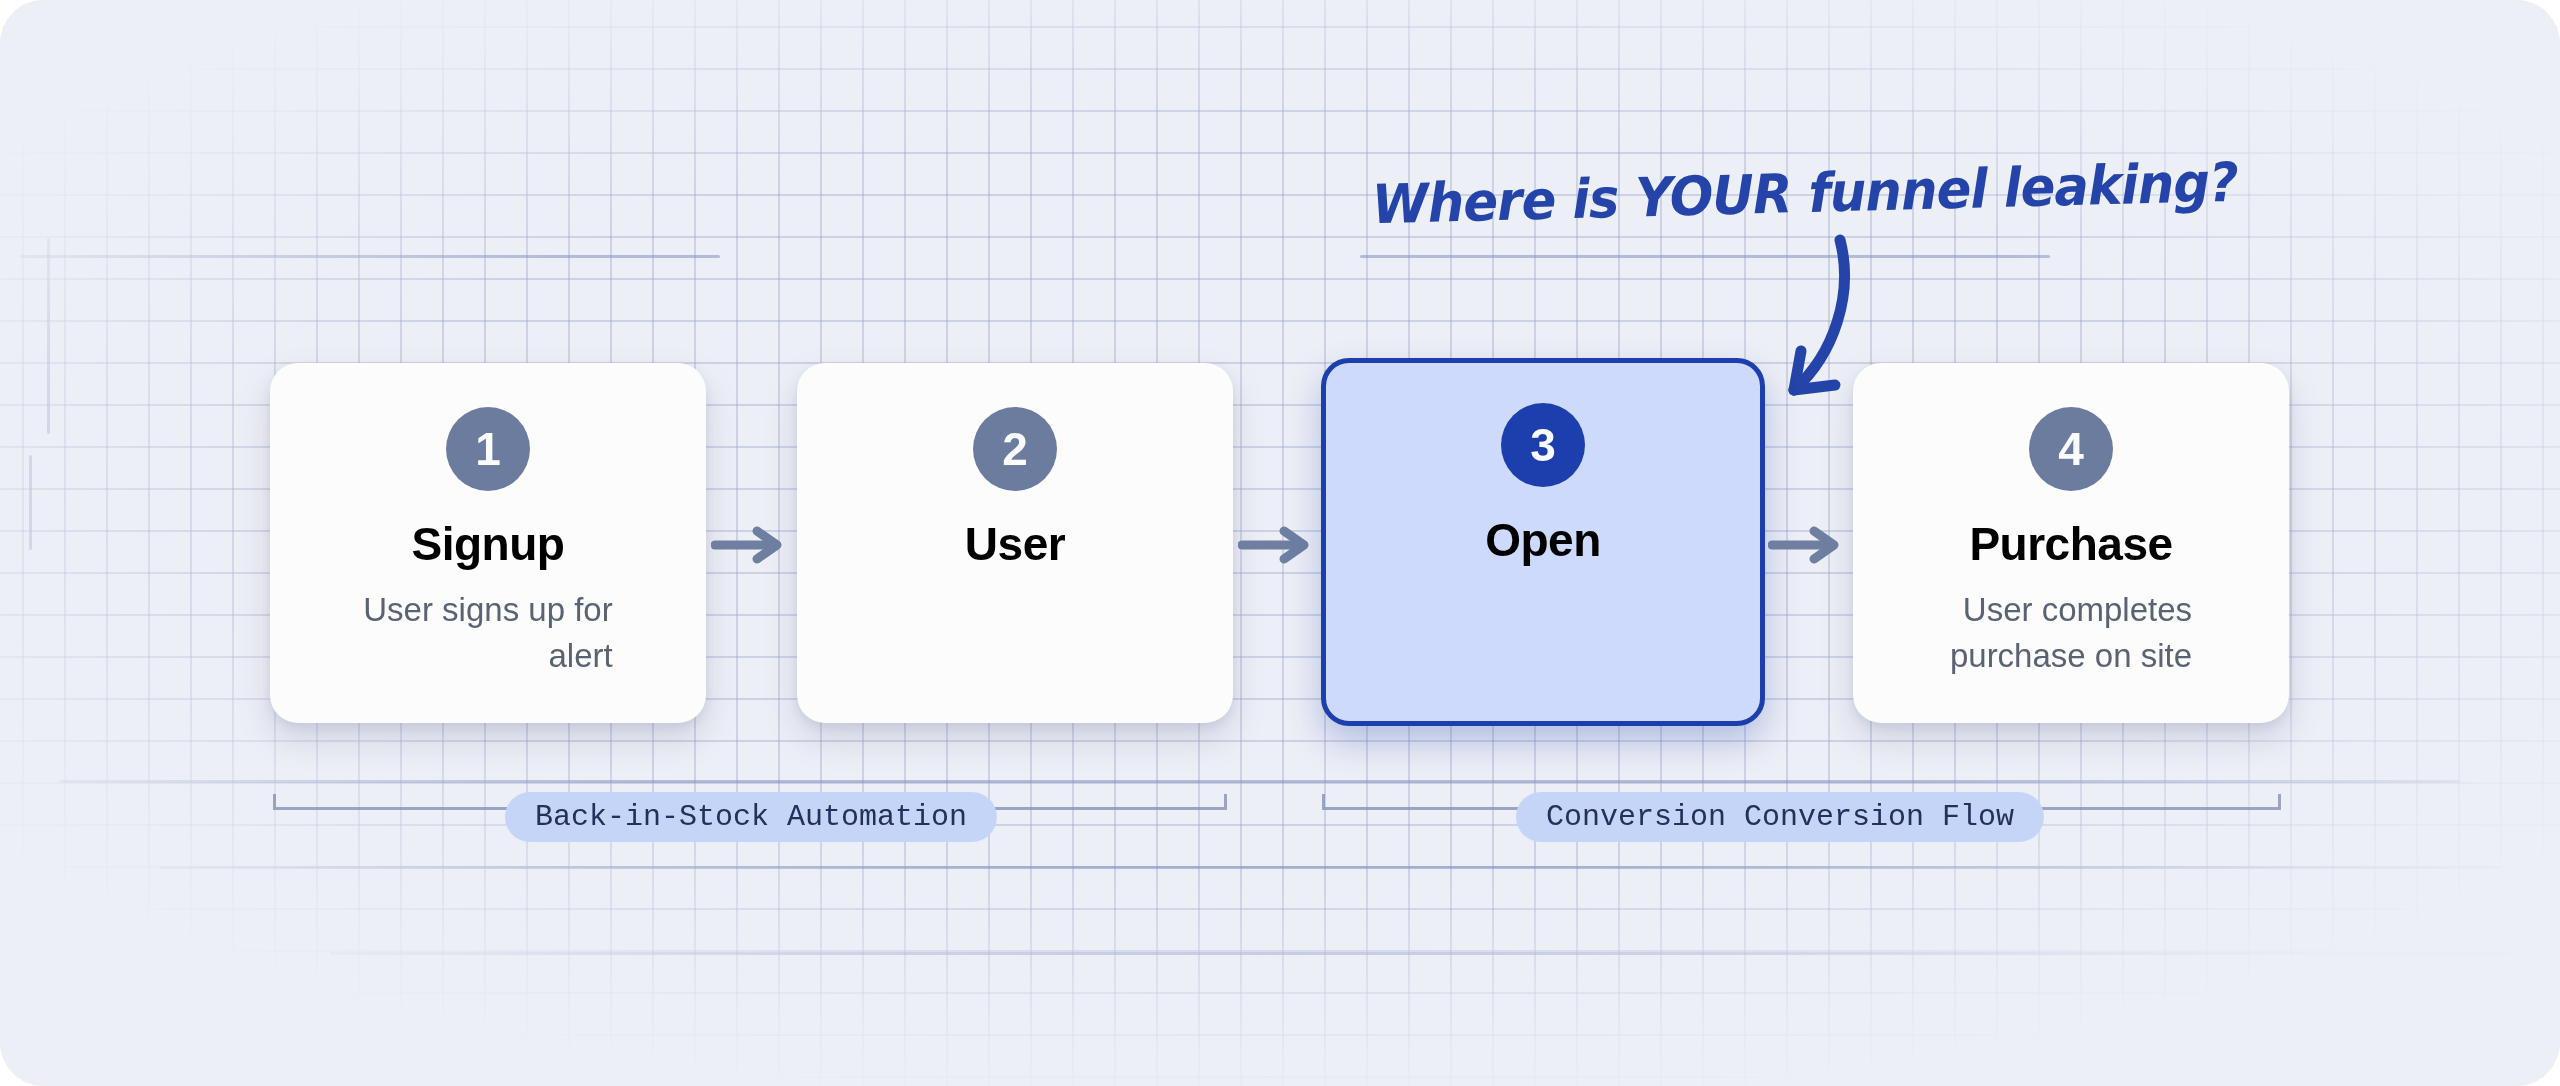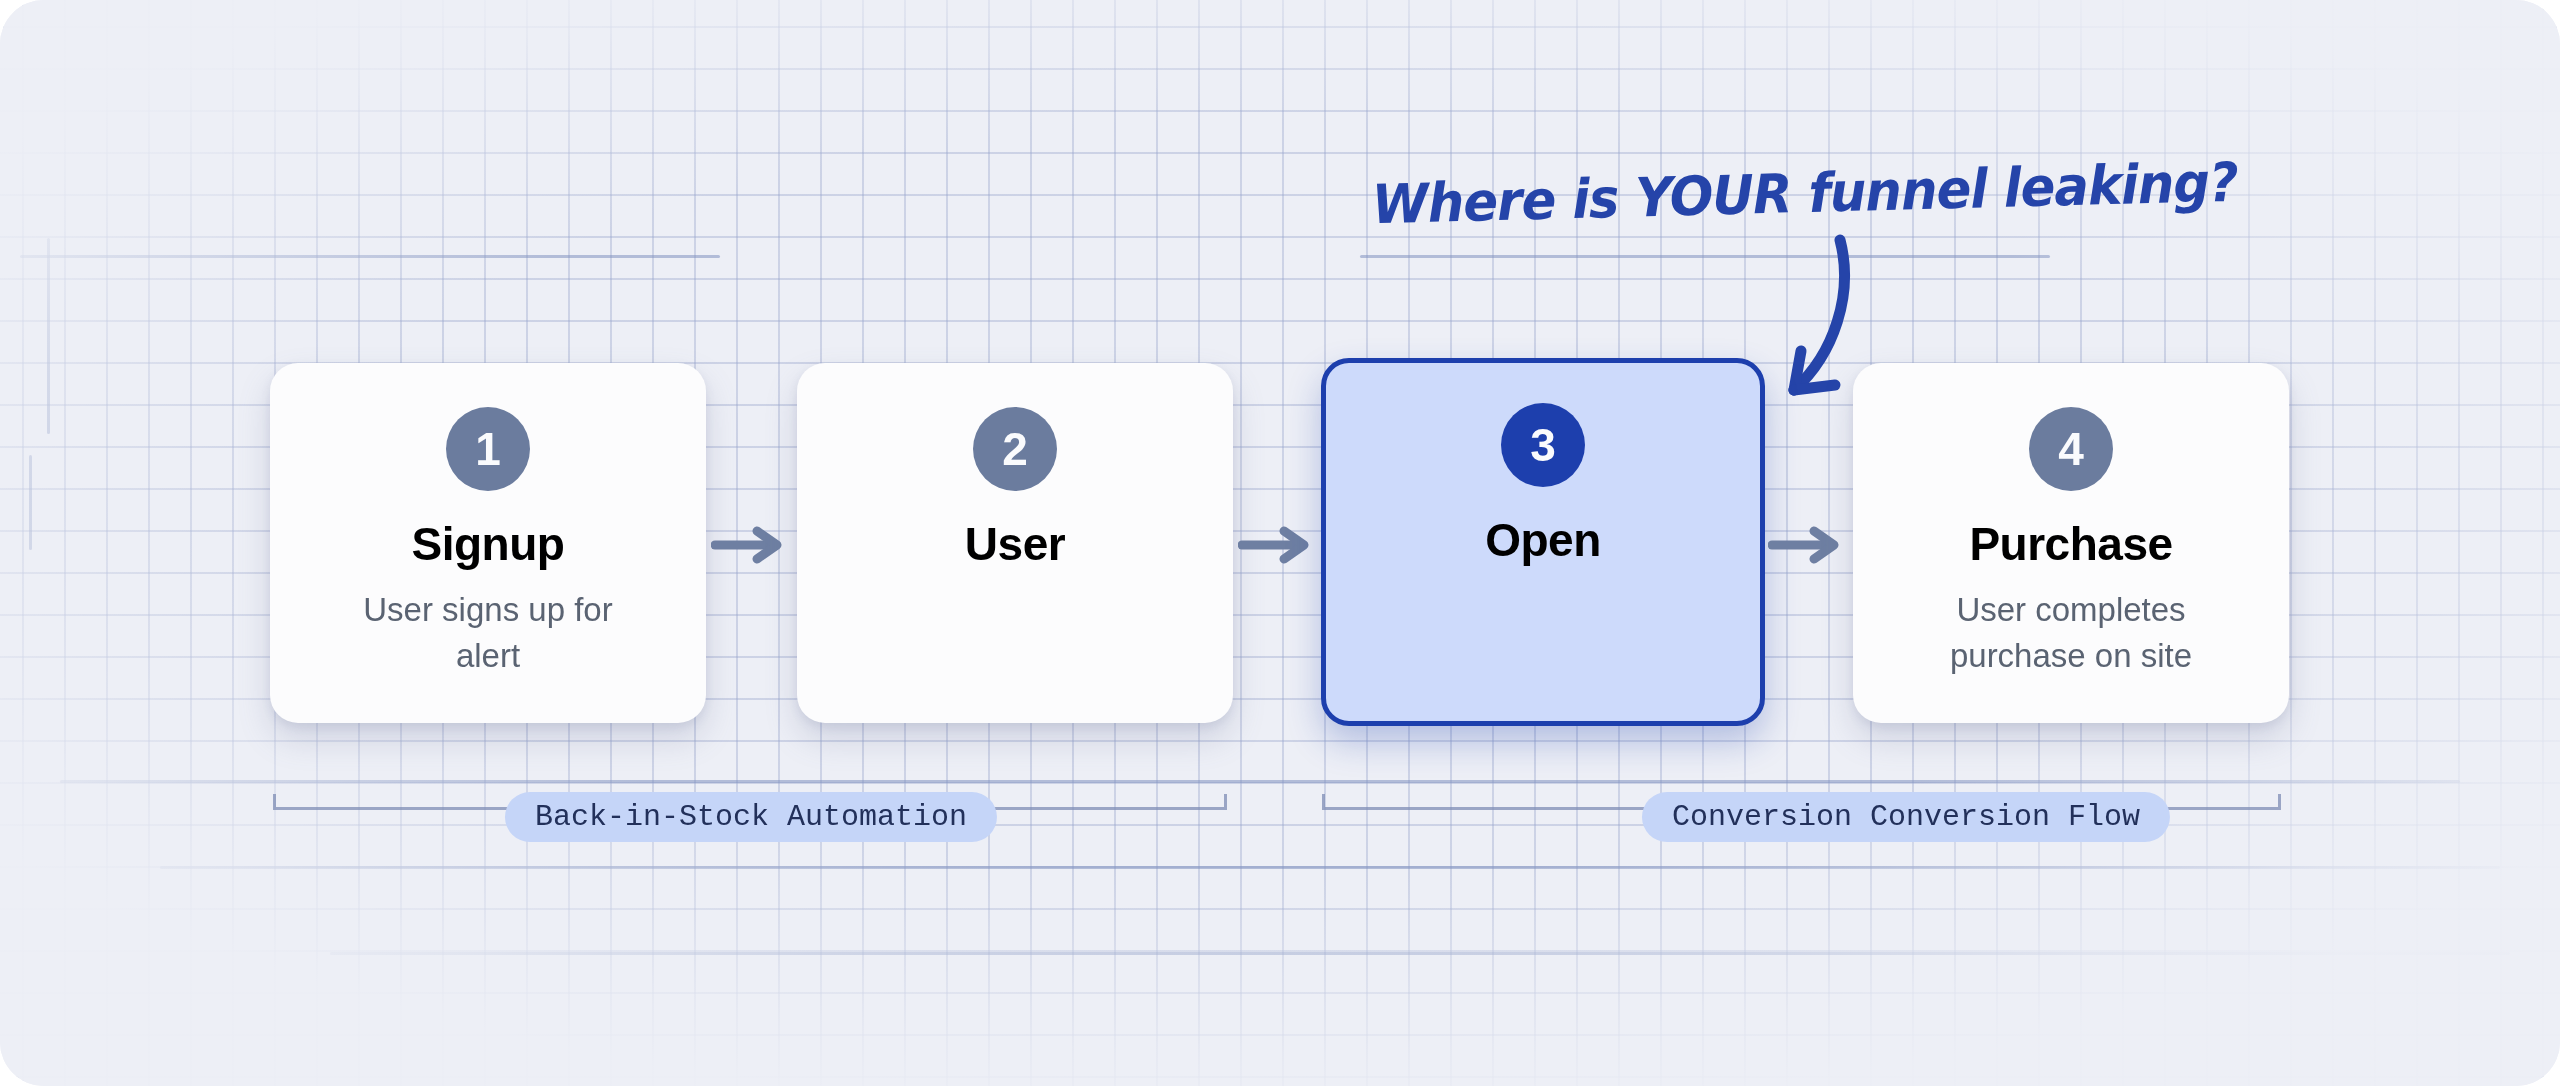--- a/index.html
+++ b/index.html
@@ -27,21 +27,21 @@
     display:flex;flex-direction:column;align-items:center;padding-top:44px;box-sizing:border-box;}
   .step-card.highlight{background:#cddafb;border:5px solid #1d3fad;
     box-shadow:0 16px 34px rgba(29,63,173,.28);padding-top:40px;}
 
   .badge{width:84px;height:84px;border-radius:50%;background:#6b7c9e;color:#fafbfd;
     display:flex;align-items:center;justify-content:center;font-size:46px;font-weight:700;}
   .highlight .badge{background:#1d3fad;}
 
   .step-title{margin-top:26px;font-size:46px;font-weight:700;color:#000000;letter-spacing:-.5px;}
   .step-desc{margin-top:16px;font-size:33px;line-height:1.38;color:#5a6372;
-    text-align:center;white-space:pre-line;}
+    text-align:right;white-space:pre-line;}
 
   .flow-arrow{position:absolute;top:525px;width:80px;height:40px;}
 
   .annotation{position:absolute;top:162px;left:1805px;transform:translateX(-50%) rotate(-1.5deg) scaleX(.95);
     white-space:nowrap;font-family:"DejaVu Sans",sans-serif;font-style:italic;font-weight:700;
     font-size:54px;letter-spacing:-1px;color:#2544a9;}
 
   .curved-arrow{position:absolute;left:1740px;top:232px;width:170px;height:185px;}
 
   .bracket{position:absolute;top:794px;height:16px;box-sizing:border-box;
@@ -114,15 +114,15 @@
     <div class="badge">4</div>
     <div class="step-title">Purchase</div>
     <div class="step-desc">User completes
 purchase on site</div>
   </div>
 
   <div class="bracket" style="left:273px;width:954px;"></div>
   <div class="bracket" style="left:1322px;width:959px;"></div>
 
   <div class="group-pill" style="left:751px;">Back-in-Stock Automation</div>
-  <div class="group-pill" style="left:1906px;">Conversion Conversion Flow</div>
+  <div class="group-pill" style="left:1780px;">Conversion Conversion Flow</div>
 
 </div>
 
 </body></html>

